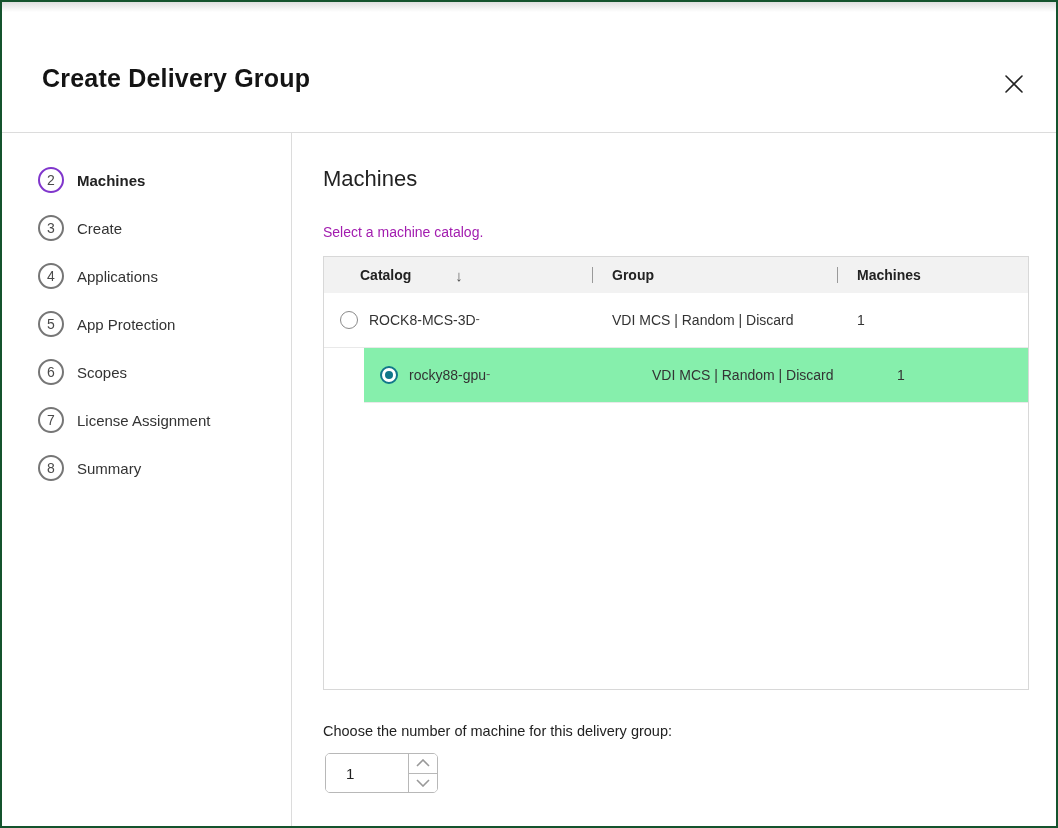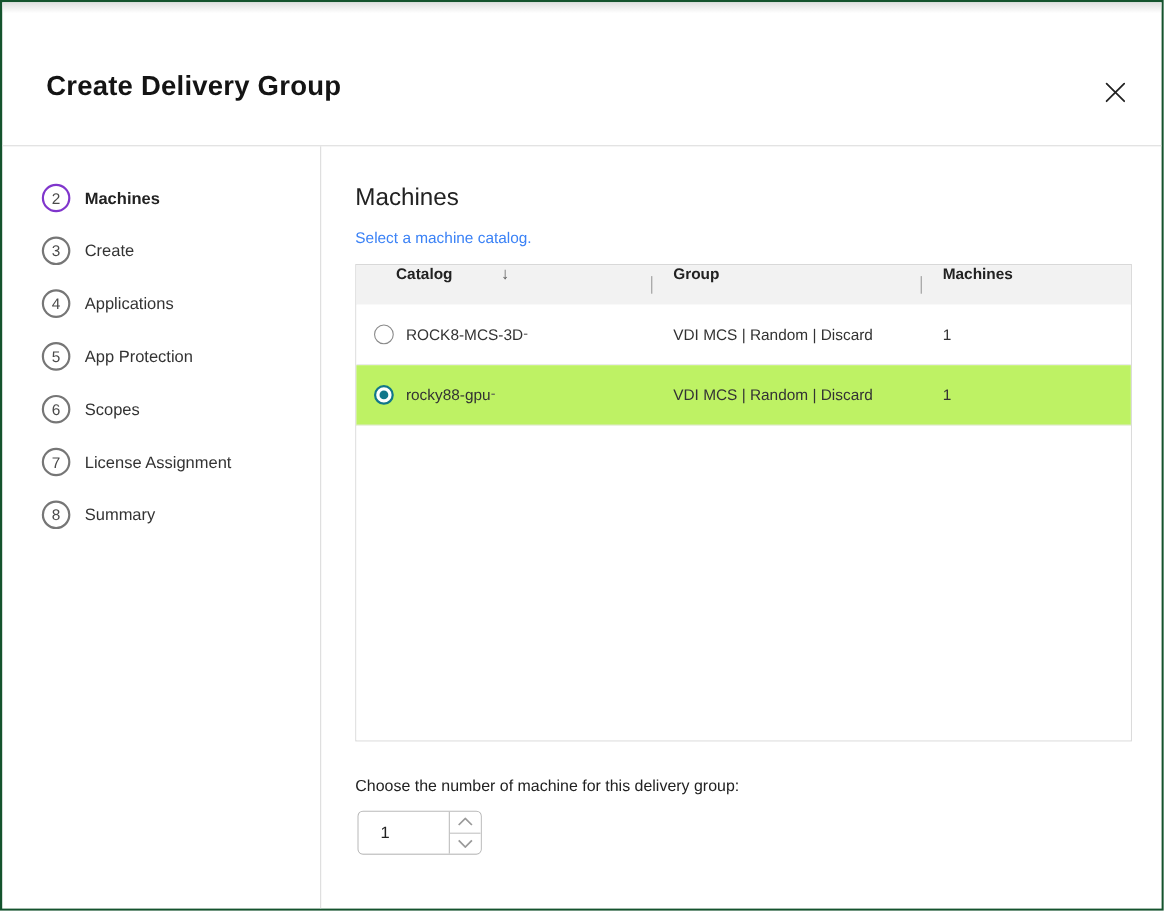--- a/index.html
+++ b/index.html
@@ -59,52 +59,52 @@
     border: 2px solid #767676; background: #fff;
     flex: 0 0 auto;
   }
   .step--completed .step-circle { background: #12707f; border-color: #12707f; }
   .step--current .step-circle { border-color: #8036cc; }
   .step-label { margin-left: 13px; font-size: 15px; color: #333; }
   .step--current .step-label { font-weight: bold; color: #222; }
   
   .main { flex: 1 1 auto; padding: 33px 30px 0 31px; }
   .main-heading { font-size: 22px; font-weight: normal; color: #222; }
-  .main-subheading { margin-top: 16px; font-size: 14px; color: #3b82f6; }
+  .main-subheading { margin-top: 32px; font-size: 14px; color: #a21caf; }
   
   .catalog-table {
     margin-top: 16px;
     width: 706px; height: 434px;
     border: 1px solid #d8d8d8;
     display: flex; flex-direction: column;
     background: #fff;
   }
   .t-header {
     display: flex; align-items: center;
     height: 36px; flex: 0 0 auto;
     background: #f2f2f2;
     font-size: 14px; font-weight: bold; color: #222;
   }
-  .th { display: flex; align-items: flex-start; height: 100%; cursor: pointer; gap: 36px; }
+  .th { display: flex; align-items: center; height: 100%; cursor: pointer; gap: 36px; }
   .th-catalog { width: 268px; padding-left: 36px; }
   .th-type { width: 245px; padding-left: 20px; position: relative; }
   .th-machines { flex: 1; padding-left: 20px; position: relative; }
   .th-type::before, .th-machines::before {
     content: ""; position: absolute; left: 0; top: 10px;
     width: 1px; height: 16px; background: #9a9a9a;
   }
   .sort-icon { margin-left: 8px; font-size: 15px; color: #555; font-weight: normal; }
   .t-row {
     display: flex; align-items: center;
     height: 55px; flex: 0 0 auto;
     border-bottom: 1px solid #e9e9e9;
     font-size: 14px; color: #333; cursor: pointer;
     background: #fff;
   }
-  .t-row--selected { background: #bef264; }
+  .t-row--selected { background: #86efac; margin-left: 40px; }
   .td-catalog { width: 268px; padding-left: 16px; display: flex; align-items: center; }
   .td-type { width: 245px; padding-left: 20px; }
   .td-machines { flex: 1; padding-left: 20px; }
   .catalog-text { margin-left: 11px; display: flex; flex-direction: row; justify-content: center; }
   .catalog-name { font-size: 14px; color: #333; line-height: 19px; }
   .catalog-sub { font-size: 13px; color: #555; line-height: 16px; }
   
   .radio {
     width: 18px; height: 18px; border-radius: 50%;
     border: 1px solid #8a8a8a; background: #fff;

